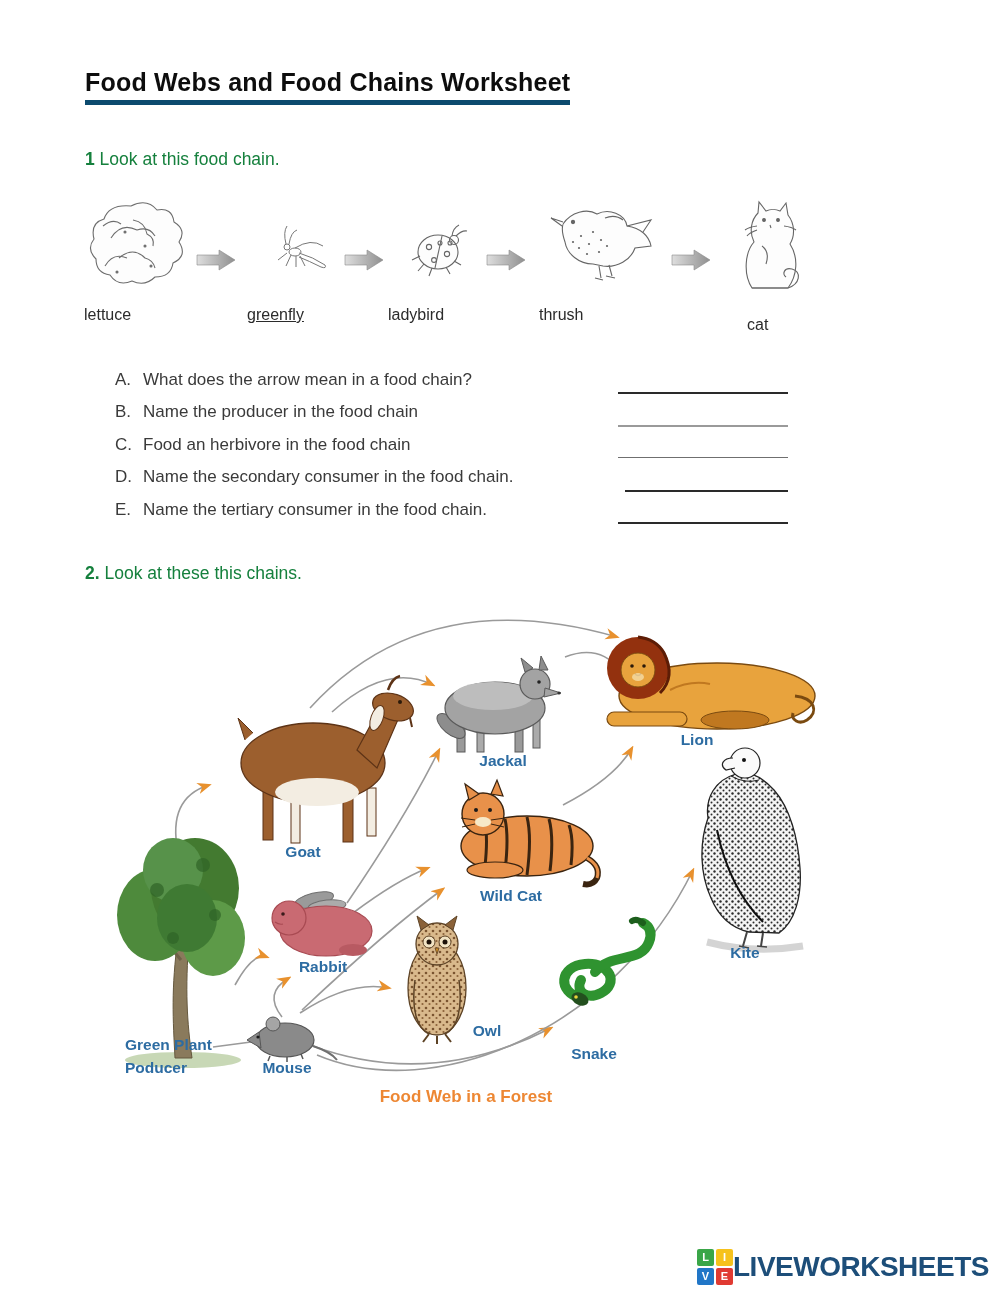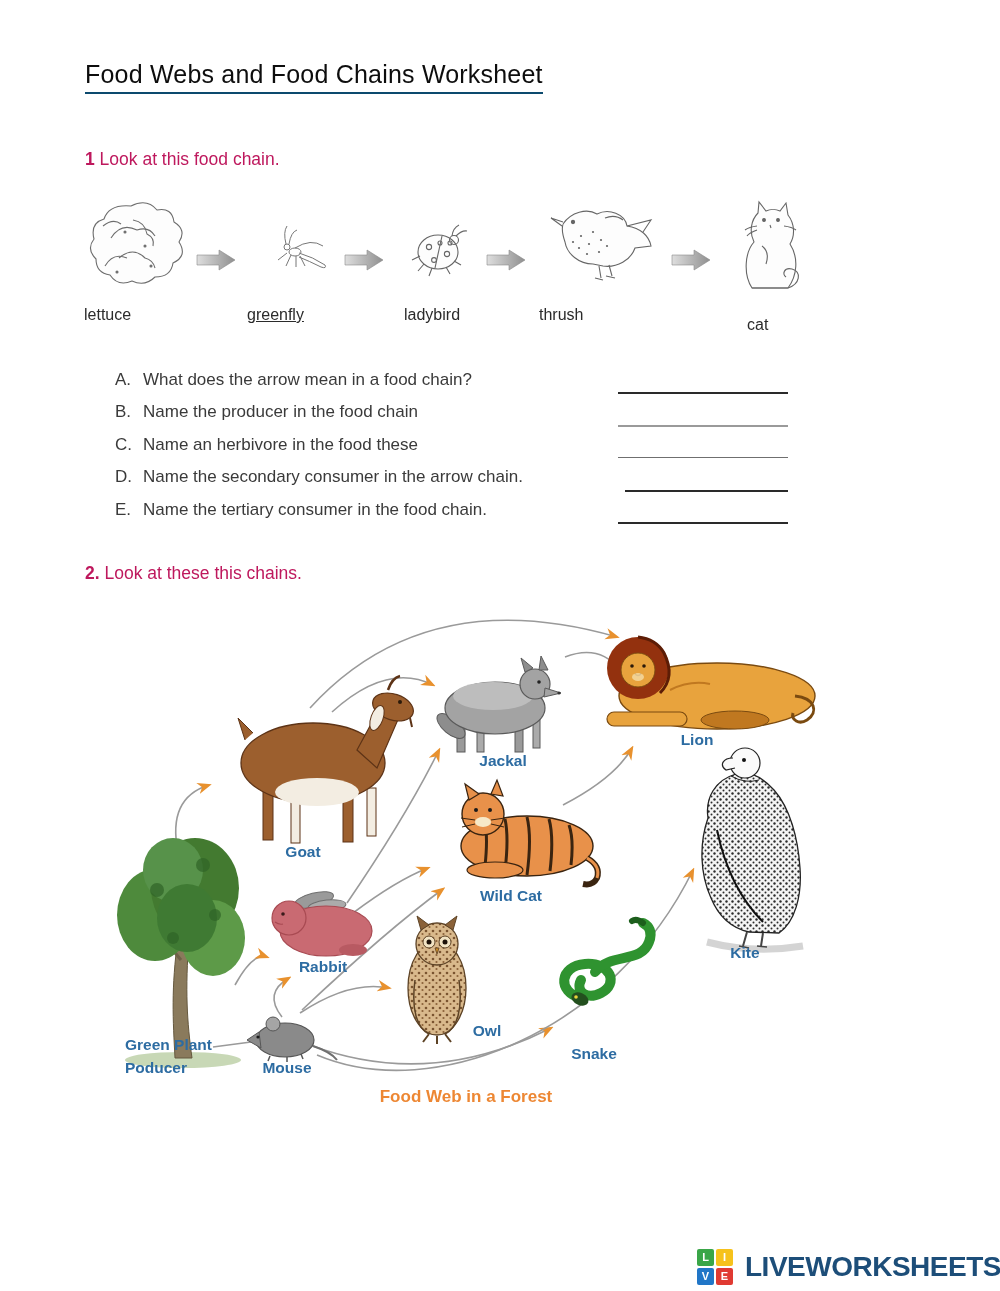--- a/index.html
+++ b/index.html
@@ -1,35 +1,35 @@
 <!DOCTYPE html>
 <html><head>
 <meta charset="utf-8">
 <style>
   html,body{margin:0;padding:0;background:#ffffff;}
   .page{position:relative;width:1000px;height:1291px;background:#fff;
         font-family:"Liberation Sans",sans-serif;overflow:hidden;color:#222;}
   .abs{position:absolute;}
-  .title{left:85px;top:60px;font-size:25px;font-weight:normal;color:#0d0d0d;
-         border-bottom:2px solid #0c4a6e;padding-bottom:3px;letter-spacing:.2px;}
-  .sec-heading{font-size:17.5px;color:#be185d;}
+  .title{left:85px;top:68px;font-size:25px;font-weight:bold;color:#0d0d0d;
+         border-bottom:5px solid #0c4a6e;padding-bottom:3px;letter-spacing:.2px;}
+  .sec-heading{font-size:17.5px;color:#15803d;}
   .sec-heading b{font-weight:bold;}
   .chain-label{font-size:16px;color:#2b2b2b;}
   .q-row{position:absolute;left:115px;height:24px;white-space:nowrap;}
   .q-letter{display:inline-block;width:28px;font-size:17px;color:#3a3a3a;}
   .q-text{font-size:17px;color:#3a3a3a;}
   .blank{position:absolute;height:0;}
   .blank.dark{border-bottom:2px solid #2a2a2a;}
   .blank.gray{border-bottom:2px solid #9a9a9a;}
   .blank.thin{border-bottom:1.5px solid #6f6f6f;}
   .footer{left:697px;top:1249px;display:flex;align-items:center;}
   .tiles{display:grid;grid-template-columns:17px 17px;grid-template-rows:17px 17px;gap:2px;}
   .tile{display:flex;align-items:center;justify-content:center;border-radius:2px;
         color:#fff;font-size:11px;font-weight:bold;line-height:1;}
-  .brand{font-size:28px;font-weight:800;letter-spacing:-.5px;margin-left:12px;}
+  .brand{font-size:28px;font-weight:800;letter-spacing:-.5px;margin-left:0;}
   svg text.dlabel{font-family:"Liberation Sans",sans-serif;font-weight:bold;font-size:15.5px;text-anchor:middle;}
   svg text.dlabel-left{font-family:"Liberation Sans",sans-serif;font-weight:bold;font-size:15.5px;text-anchor:start;}
   svg text.dcaption{font-family:"Liberation Sans",sans-serif;font-weight:bold;font-size:17px;text-anchor:middle;}
 </style>
 </head>
 <body>
 
 <div class="page">
 
   <div class="abs title">Food Webs and Food Chains Worksheet</div>
@@ -124,35 +124,35 @@
         <circle cx="8" cy="-24" r="1.4" fill="#666"></circle>
       <path d="M 0,-19 l 1,3 M -13,-18 q -8,1 -12,4 M -13,-14 q -8,3 -10,6 M 14,-18 q 8,1 12,4"></path>
       <path d="M -8,2 q 8,6 4,18"></path>
       <path d="M 18,44 C 30,40 32,28 22,25 C 14,23 12,30 16,33"></path>
       <path d="M -18,44 L 18,44"></path>
     </g>
   </svg>
 
   <span class="abs chain-label" style="left:84px;top:306px;">lettuce</span>
   <span class="abs chain-label" style="left:247px;top:306px;text-decoration:underline;">greenfly</span>
-  <span class="abs chain-label" style="left:404px;top:306px;">ladybird</span>
+  <span class="abs chain-label" style="left:388px;top:306px;">ladybird</span>
   <span class="abs chain-label" style="left:539px;top:306px;">thrush</span>
   <span class="abs chain-label" style="left:747px;top:316px;">cat</span>
 
   <div class="q-row" style="top:402px;">
     <span class="q-letter">B.</span><span class="q-text">Name the producer in the food chain</span>
   </div>
   <div class="q-row" style="top:370px;">
     <span class="q-letter">A.</span><span class="q-text">What does the arrow mean in a food chain?</span>
   </div>
   <div class="q-row" style="top:435px;">
-    <span class="q-letter">C.</span><span class="q-text">Name an herbivore in the food these</span>
+    <span class="q-letter">C.</span><span class="q-text">Food an herbivore in the food chain</span>
   </div>
   <div class="q-row" style="top:467px;">
-    <span class="q-letter">D.</span><span class="q-text">Name the secondary consumer in the arrow chain.</span>
+    <span class="q-letter">D.</span><span class="q-text">Name the secondary consumer in the food chain.</span>
   </div>
   <div class="q-row" style="top:500px;">
     <span class="q-letter">E.</span><span class="q-text">Name the tertiary consumer in the food chain.</span>
   </div>
 
   <div class="abs blank dark" style="left:618px;top:392px;width:170px;"></div>
   <div class="abs blank gray" style="left:618px;top:425px;width:170px;"></div>
   <div class="abs blank thin" style="left:618px;top:457px;width:170px;"></div>
   <div class="abs blank dark" style="left:625px;top:490px;width:163px;"></div>
   <div class="abs blank dark" style="left:618px;top:522px;width:170px;"></div>

